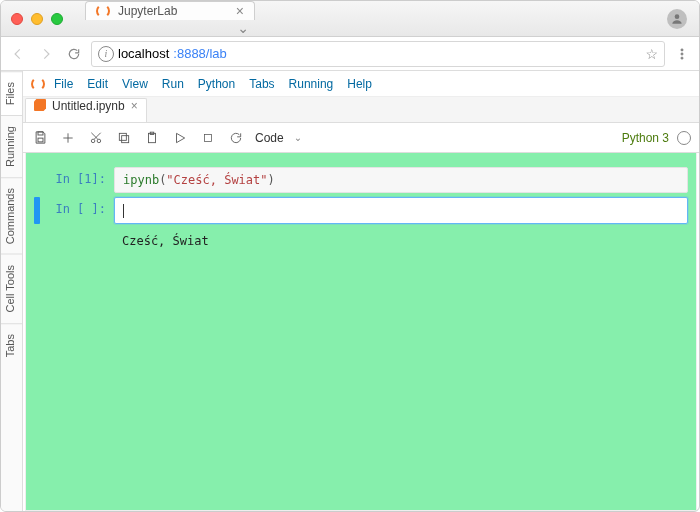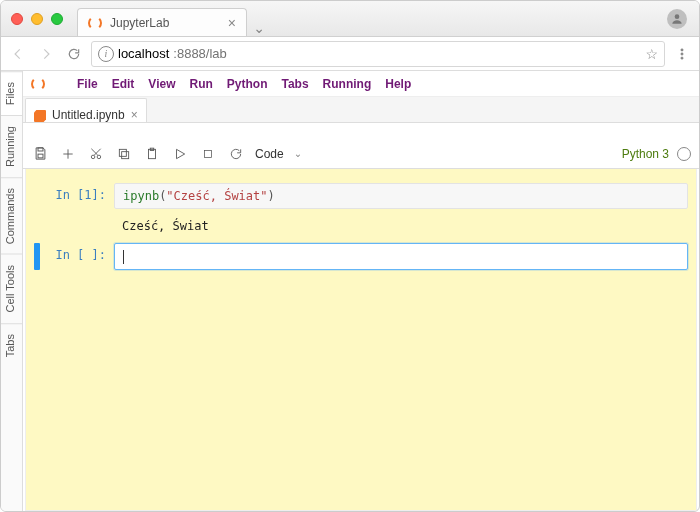--- a/index.html
+++ b/index.html
@@ -5,64 +5,64 @@
   * { box-sizing: border-box; margin: 0; padding: 0; }
   body { font-family: -apple-system, "Helvetica Neue", Arial, sans-serif; font-size: 13px; color: #333; background: #fff; width: 700px; height: 512px; overflow: hidden; border: 1px solid #ccc; border-radius: 6px; }
 
   
   .titlebar { height: 36px; background: linear-gradient(#f6f6f6, #e8e8e8); display: flex; align-items: center; border-bottom: 1px solid #d0d0d0; position: relative; }
   .traffic { display: flex; gap: 8px; margin-left: 10px; }
   .dot { width: 12px; height: 12px; border-radius: 50%; }
   .dot.red { background: #ff5f57; border: 1px solid #e1493f; }
   .dot.yel { background: #ffbd2e; border: 1px solid #dfa023; }
   .dot.grn { background: #28c940; border: 1px solid #1dab33; }
-  .tabstrip { display: flex; align-items: flex-end; margin-left: 14px; height: 100%; }
+  .tabstrip { display: flex; align-items: flex-end; margin-left: 22px; height: 100%; flex-direction: column; }
   .btab { background: #fdfdfd; border: 1px solid #cfcfcf; border-bottom: none; border-top-left-radius: 4px; border-top-right-radius: 4px; height: 28px; display: flex; align-items: center; padding: 0 10px; gap: 8px; font-size: 12px; color: #555; width: 170px; }
   .jicon { width: 14px; height: 14px; border: 2px solid #f37626; border-radius: 50%; border-top-color: transparent; border-bottom-color: transparent; display: inline-block; }
   .btab .x { color: #888; font-size: 14px; }
   .newtabbtn { width: 24px; text-align: center; color: #888; font-size: 14px; }
   .user-icon { position: absolute; right: 12px; top: 8px; width: 20px; height: 20px; border-radius: 50%; background: #bfbfbf; display: flex; align-items: center; justify-content: center; }
   .user-icon svg { fill: #777; }
 
   
   .addrbar { height: 34px; display: flex; align-items: center; padding: 0 6px; gap: 6px; border-bottom: 1px solid #ddd; background: #fff; }
   .navbtn { width: 22px; height: 22px; display: flex; align-items: center; justify-content: center; color: #888; border-radius: 3px; }
   .navbtn svg { stroke: #888; }
   .navbtn.disabled { opacity: 0.45; }
   .url { flex: 1; height: 26px; border: 1px solid #d7d7d7; border-radius: 3px; display: flex; align-items: center; padding: 0 6px; font-size: 13px; color: #555; gap: 4px; }
   .url .info { width: 16px; height: 16px; border: 1px solid #888; border-radius: 50%; display: inline-flex; align-items: center; justify-content: center; font-size: 10px; color: #888; font-family: serif; font-style: italic; }
   .url .host { color: #000000; }
-  .url .path { color: #737373; }
+  .url .path { color: #3b82f6; }
   .url .star { margin-left: auto; color: #888; font-size: 14px; }
 
   
   .shell { display: flex; height: calc(512px - 36px - 34px); }
   .leftbar { width: 22px; border-right: 1px solid #ddd; display: flex; flex-direction: column; background: #fafafa; }
   .lefttab { writing-mode: vertical-rl; transform: rotate(180deg); font-size: 11px; color: #555; padding: 10px 3px; border-bottom: 1px solid #ddd; text-align: center; }
   .lefttab.active { background: #fff; }
   .main { flex: 1; display: flex; flex-direction: column; }
-  .menubar { height: 26px; display: flex; align-items: center; padding: 0 8px; gap: 30px; font-size: 12px; border-bottom: 1px solid #eee; color: #701a75; font-weight: bold; }
+  .menubar { height: 26px; display: flex; align-items: center; padding: 0 8px; gap: 7px; font-size: 12px; border-bottom: 1px solid #eee; color: #0369a1; }
   .menubar .m { cursor: default; }
   .menubar .jicon2 { width: 14px; height: 14px; border: 2px solid #f37626; border-radius: 50%; border-top-color: transparent; border-bottom-color: transparent; margin-right: 2px; }
 
   .doctabbar { height: 26px; display: flex; align-items: flex-end; border-bottom: 1px solid #ddd; background: #f5f5f5; padding-left: 2px; }
-  .doctab { background: #fff; border: 1px solid #ddd; border-bottom: none; height: 24px; display: flex; align-items: flex-end; gap: 6px; padding: 0 8px; font-size: 12px; border-top-left-radius: 2px; border-top-right-radius: 2px; }
+  .doctab { background: #fff; border: 1px solid #ddd; border-bottom: none; height: 24px; display: flex; align-items: flex-start; gap: 6px; padding: 0 8px; font-size: 12px; border-top-left-radius: 2px; border-top-right-radius: 2px; }
   .doctab .nbicon { width: 12px; height: 12px; background: #f37626; clip-path: polygon(20% 0, 100% 0, 100% 80%, 80% 100%, 0 100%, 0 20%); border-radius: 1px; }
   .doctab .x { color: #888; }
 
-  .toolbar { height: 30px; border-bottom: 1px solid #ddd; display: flex; align-items: center; padding: 0 8px; gap: 10px; font-size: 12px; margin-top: 16px; }
+  .toolbar { height: 30px; border-bottom: 1px solid #ddd; display: flex; align-items: center; padding: 0 8px; gap: 10px; font-size: 12px; }
   .tbtn { width: 18px; height: 18px; display: flex; align-items: center; justify-content: center; color: #555; }
   .tbtn svg { stroke: #555; fill: none; stroke-width: 1.5; }
   .cellsel { border: none; font-size: 12px; color: #333; padding-right: 4px; background: #fff; display: flex; align-items: center; gap: 10px; }
   .chev { font-size: 10px; color: #888; }
   .toolbar .spacer { flex: 1; }
   .kernel { font-size: 12px; color: #4d7c0f; display: flex; align-items: center; gap: 8px; }
   .kring { width: 14px; height: 14px; border: 1px solid #888; border-radius: 50%; }
 
-  .nbarea { flex: 1; overflow: auto; padding: 14px 8px; background: #fef9c3; border: 1px solid #eee; border-top: none; margin: 0 2px 2px 2px; }
+  .nbarea { flex: 1; overflow: auto; padding: 14px 8px; background: #86efac; border: 1px solid #eee; border-top: none; margin: 0 2px 2px 2px; }
   .cellrow { display: flex; margin-bottom: 4px; }
   .gutter { width: 6px; }
   .gutter.active { background: #2196f3; border-radius: 1px; }
   .prompt { width: 74px; text-align: right; font-family: Menlo, Monaco, monospace; font-size: 12px; padding: 5px 8px 0 0; }
   .prompt.in { color: #3b7fbf; }
   .cellinput { flex: 1; }
   .codebox { background: #f7f7f7; border: 1px solid #e3e3e3; border-radius: 2px; padding: 5px 8px; font-family: Menlo, Monaco, monospace; font-size: 12px; }
   .codebox.focus { background: #fff; border: 1px solid #64b5f6; box-shadow: 0 0 0 1px rgba(100,181,246,.25); }
   .codebox.focus .cursor { display: inline-block; width: 1px; height: 14px; background: #333; vertical-align: middle; animation: blink 1s step-start infinite; }
   @keyframes blink { 50% { opacity: 0; } }
@@ -216,28 +216,28 @@
     </div>
     <div class="nbarea" id="nbarea">
         <div class="cellrow">
           <div class="gutter"></div>
           <div class="prompt in">In [1]:</div>
           <div class="cellinput">
             <div class="codebox"><span class="tok-fn">ipynb</span><span class="tok-punc">(</span><span class="tok-str">"Cześć, Świat"</span><span class="tok-punc">)</span></div>
           </div>
         </div>
         <div class="cellrow">
+          <div class="gutter active"></div>
+          <div class="prompt in">In [ ]:</div>
+          <div class="cellinput">
+            <div class="codebox focus"><span class="cursor"></span></div>
+          </div>
+        </div>
+        <div class="cellrow">
           <div class="gutter"></div>
           <div class="prompt"></div>
           <div class="cellinput">
             <div class="output">Cześć, Świat</div>
           </div>
         </div>
-        <div class="cellrow">
-          <div class="gutter active"></div>
-          <div class="prompt in">In [ ]:</div>
-          <div class="cellinput">
-            <div class="codebox focus"><span class="cursor"></span></div>
-          </div>
-        </div>
       </div>
   </div>
 </div>
 
 </body></html>

